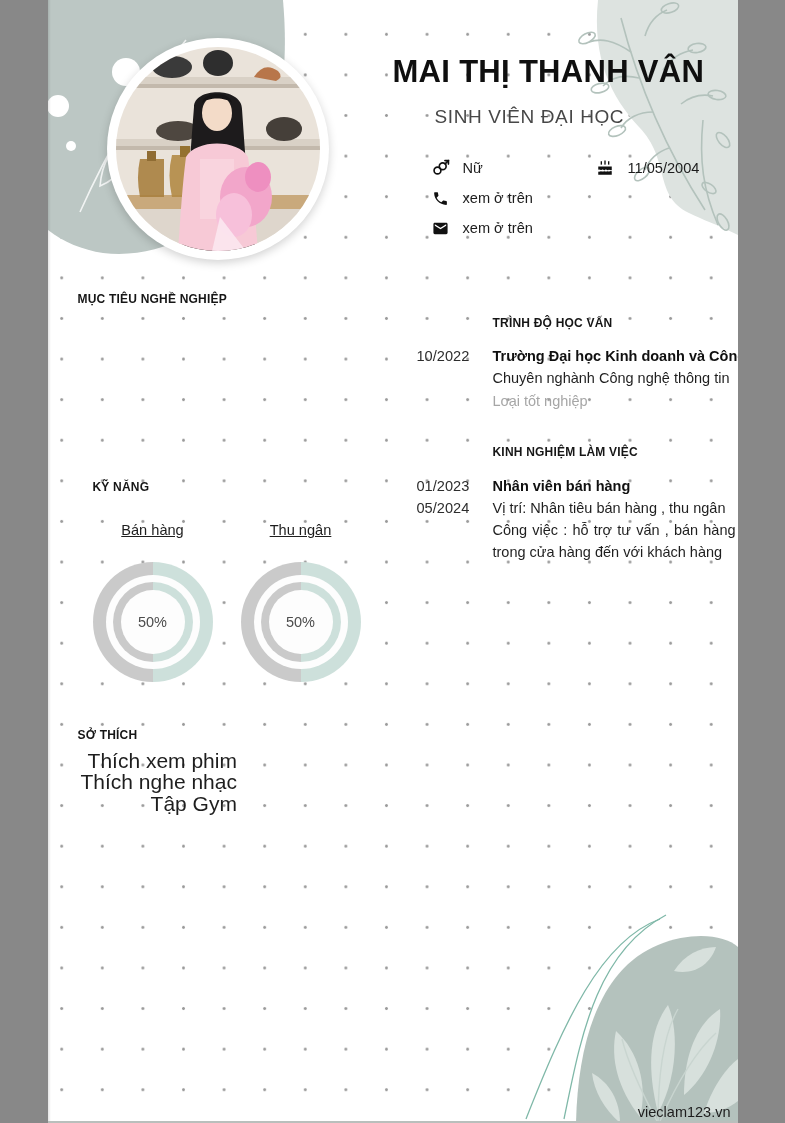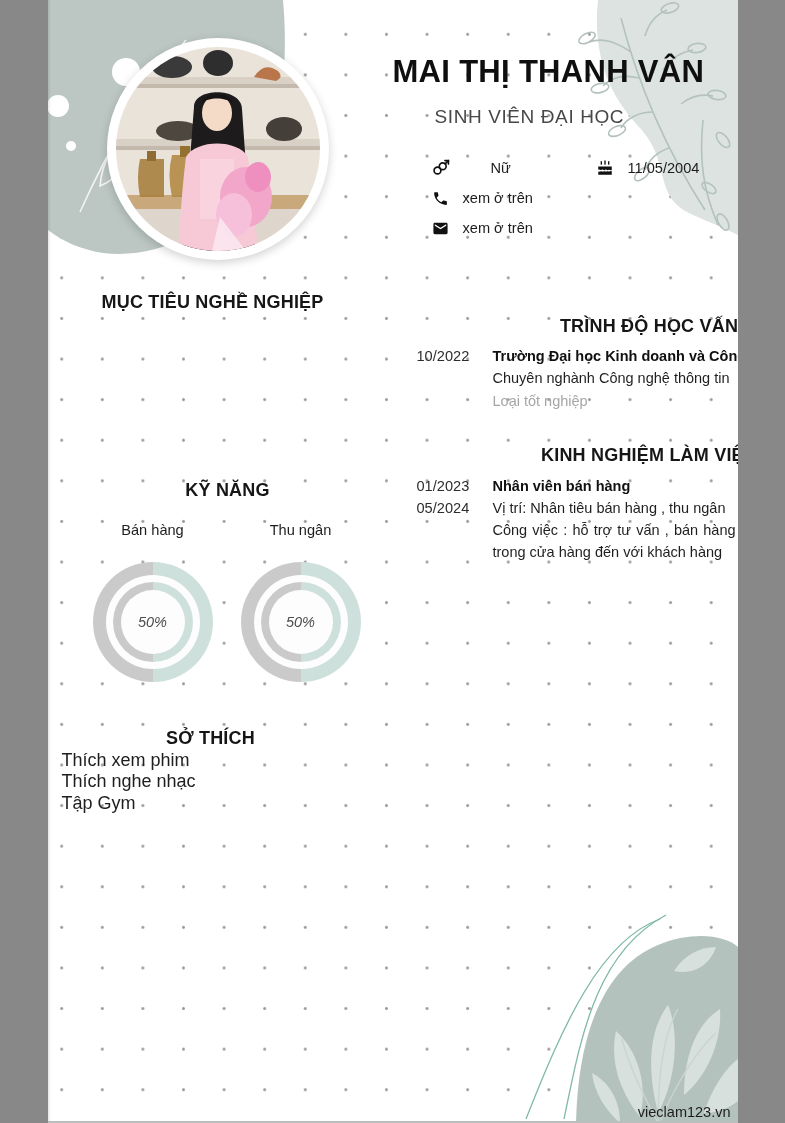--- a/index.html
+++ b/index.html
@@ -33,43 +33,43 @@
 
   
   .name { position:absolute; left:345px; top:54px; font-size:31px; font-weight:bold;
     color:#0f0f0f; letter-spacing:.3px; z-index:4; }
   .subtitle { position:absolute; left:345px; top:106px; font-size:19px; color:#474747;
     letter-spacing:.6px; z-index:4;margin-left:42px; }
 
   .info { position:absolute; left:383px; top:153px; z-index:4; width:380px; }
   .info-row { display:flex; align-items:center; height:30px; }
   .info-cell { display:flex; align-items:center; }
-  .info-cell.first { width:165px; flex:none;gap:28px; }
+  .info-cell.first { width:165px; flex:none; }
   .info-icon { width:19px; height:19px; flex:none; display:flex; align-items:center; justify-content:center; }
   .info-icon svg { display:block; }
   .info-text { margin-left:13px; font-size:14.6px; color:#1c1c1c; white-space:nowrap; }
 
   
-  .sec-h { position:absolute; font-size:18px; font-weight:bold; color:#161616;
-    text-align:center; letter-spacing:.2px; z-index:4; }
+  .sec-h { position:absolute; font-size:12px; font-weight:bold; color:#161616;
+    letter-spacing:.2px; z-index:4; }
 
   
   .objective-text { position:absolute; left:30px; top:328px; width:286px; font-size:14.6px;
     line-height:21.7px; color:#202020; text-align:justify; z-index:4; }
   .skill-label { position:absolute; top:522px; width:130px; text-align:center;
-    font-size:14.6px; color:#1e1e1e; z-index:4; }
+    font-size:14.6px; color:#1e1e1e; z-index:4;text-decoration:underline; }
   .donut { position:absolute; top:562px; width:120px; height:120px; border-radius:50%;
-    background: conic-gradient(var(--teal) calc(var(--p) * 1%), var(--gray) 0); z-index:4;font-style:italic; }
+    background: conic-gradient(var(--teal) calc(var(--p) * 1%), var(--gray) 0); z-index:4; }
   .donut .gap1 { position:absolute; inset:13px; border-radius:50%; background:#fdfdfd; }
   .donut .ring2 { position:absolute; inset:20px; border-radius:50%;
     background: conic-gradient(var(--teal) calc(var(--p) * 1%), var(--gray) 0); }
   .donut .center { position:absolute; inset:28px; border-radius:50%; background:#fdfdfd;
     display:flex; align-items:center; justify-content:center; font-size:14.5px; color:#4c4c4c; }
-  .hobby-list { position:absolute; left:14px; top:750px; font-size:18px; color:#1e1e1e;
-    line-height:21.4px; z-index:4; }
+  .hobby-list { position:absolute; left:33px; top:750px; font-size:21px; color:#1e1e1e;
+    line-height:21.4px; z-index:4;text-align:right; }
 
   
   .entry { position:absolute; display:flex; z-index:4; }
   .entry .date-col { width:76px; flex:none; font-size:14.6px; color:#2d2d2d; line-height:22.4px; }
   .entry .content-col { width:313px; font-size:14.5px; color:#1f1f1f; line-height:22.4px; }
   .entry .bold-line { font-weight:bold; color:#101010; white-space:nowrap; }
   .entry .gray-line { color:#a6a6a6; }
   .entry .justify-line { text-align:justify; line-height:21.8px; }
 
   .watermark { position:absolute; right:7px; bottom:3px; font-size:14.5px; color:#1d1d1d; z-index:8; }

